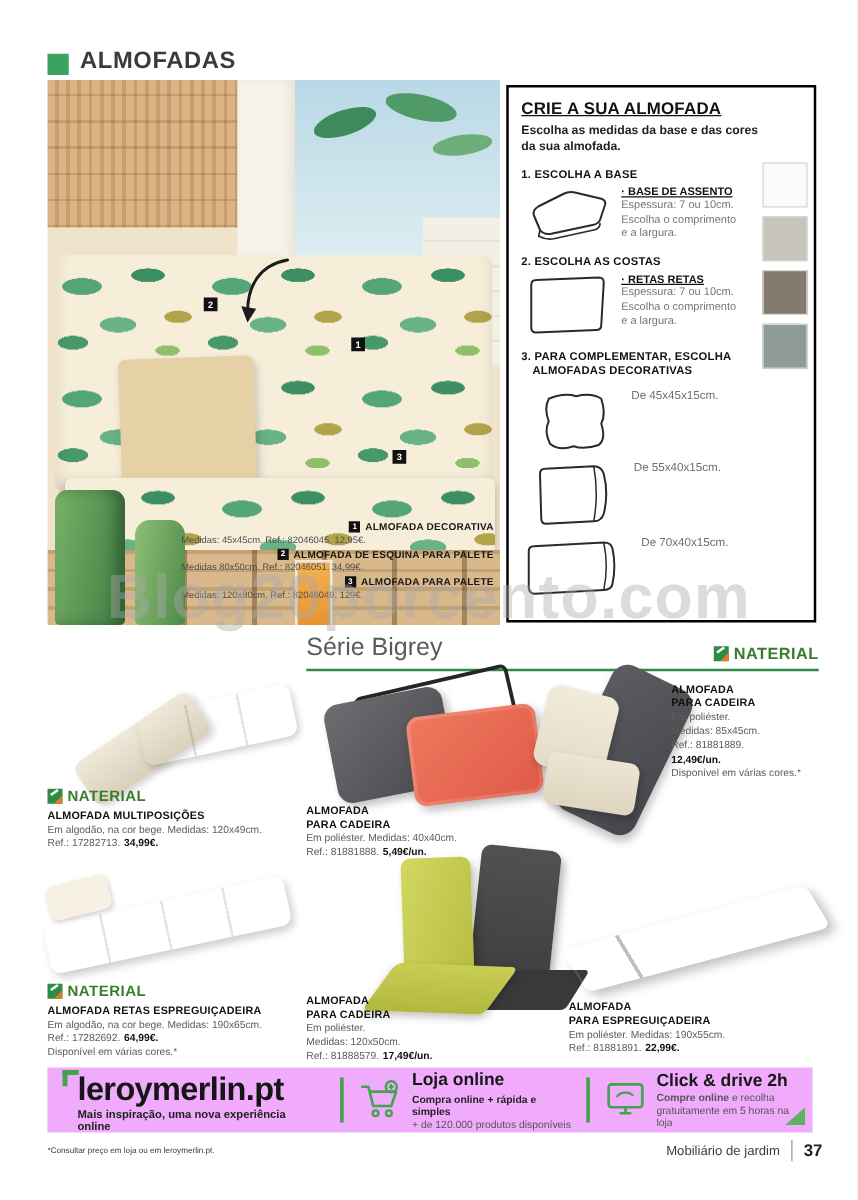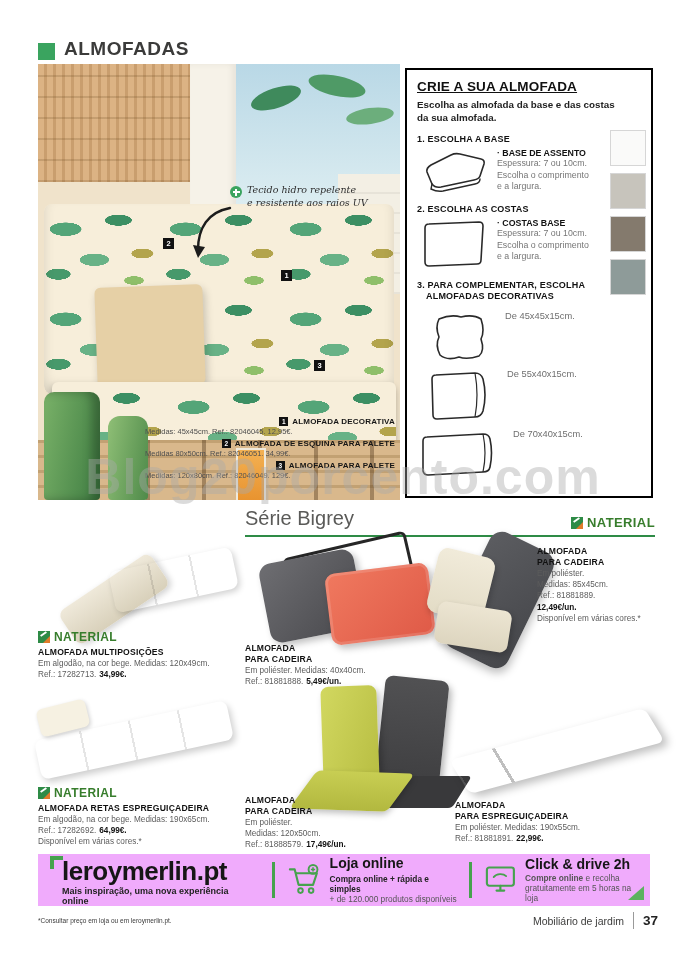--- a/index.html
+++ b/index.html
@@ -68,21 +68,21 @@
     color:rgba(170,170,170,.42);letter-spacing:1px;white-space:nowrap;z-index:6;pointer-events:none;}
 
   
   .panel{position:absolute;left:405px;top:68px;width:248px;height:430px;border:2px solid #000;background:#fff;
     box-sizing:border-box;padding:9px 10px;}
   .panel-title{font-size:13.5px;font-weight:bold;color:#111;text-decoration:underline;letter-spacing:.2px;}
   .panel-intro{font-size:9.8px;font-weight:bold;color:#222;margin-top:5px;line-height:1.3;width:200px;}
   .step-heading{font-size:9px;font-weight:bold;color:#111;margin-top:10px;letter-spacing:.2px;}
   .opt-row{display:flex;gap:8px;margin-top:4px;align-items:flex-start;}
   .sketch{flex:none;}
-  .opt-name{font-size:8.8px;font-weight:bold;color:#111;}
+  .opt-name{font-size:8.8px;font-weight:bold;color:#111;text-decoration:underline;}
   .opt-line{font-size:8.8px;color:#767676;line-height:1.3;}
   .size-row{display:flex;gap:16px;margin-top:6px;}
   .size-label{font-size:9.3px;color:#6e6e6e;}
   .swatches{position:absolute;right:5px;top:60px;display:flex;flex-direction:column;gap:7px;}
   .swatch{width:36px;height:36px;border:1px solid #d6d6d6;box-sizing:border-box;}
 
   
   .series-header{position:absolute;left:245px;top:507px;width:410px;border-bottom:2px solid #2e8b46;
     padding-bottom:5px;display:flex;justify-content:space-between;align-items:flex-end;box-sizing:border-box;}
   .series-title{font-size:20px;color:#5a5a58;}
@@ -148,30 +148,20 @@
     <div class="pillar"></div>
     <div class="wallR"></div>
     <div class="back-cushion leafbg"></div>
     <div class="plain-pillow"></div>
     <div class="seat-cushion leafbg"></div>
     <div class="pallet"></div>
     <div class="bottle-big"></div>
     <div class="bottle-small"></div>
     <div class="juice"></div>
 
-    <div class="annot">
-      <div class="plus-icon">
-          <span class="plus-h"></span>
-          <span class="plus-v"></span>
-        </div>
-      <div class="annot-text">
-        <div>Tecido hidro repelente</div>
-        <div>e resistente aos raios UV</div>
-      </div>
-    </div>
     <svg class="annot-arrow" width="44" height="60" viewBox="0 0 44 60">
       <path d="M40 6 C18 10, 8 26, 8 48" fill="none" stroke="#1c1c1c" stroke-width="2.4" stroke-linecap="round"></path>
       <path d="M3 43 L8 56 L15 45 Z" fill="#1c1c1c"></path>
     </svg>
 
     <div class="marker" style="left:125px;top:174px;">2</div>
     <div class="marker" style="left:243px;top:206px;">1</div>
     <div class="marker" style="left:276px;top:296px;">3</div>
 
     <div class="captions">
@@ -190,21 +180,21 @@
         <span class="cap-name">ALMOFADA PARA PALETE</span>
       </div>
       <div class="cap-details">Medidas: 120x80cm. Ref.: 82046049. 129€.</div>
     </div>
   </div>
 
   <div class="watermark">Blog20porcento.com</div>
 
   <div class="panel">
     <div class="panel-title">CRIE A SUA ALMOFADA</div>
-    <div class="panel-intro">Escolha as almofada da base e das costas da sua almofada.</div>
+    <div class="panel-intro">Escolha as medidas da base e das cores da sua almofada.</div>
 
     <div class="step-heading">1. ESCOLHA A BASE</div>
     <div class="opt-row">
       <svg class="sketch" width="72" height="46" viewBox="0 0 72 46">
         <path d="M10 24 Q9 20 14 17 L34 7 Q38 5 43 6 L64 11 Q68 12 67 16 L63 28 Q62 31 57 32 L24 39 Q18 40 15 36 Z" fill="#fff" stroke="#2a2a2a" stroke-width="1.6" stroke-linejoin="round"></path>
         <path d="M15 36 L14 41 Q20 44 26 43 L58 36 Q63 35 63 31" fill="none" stroke="#2a2a2a" stroke-width="1.4" stroke-linecap="round"></path>
       </svg>
       <div>
         <div class="opt-name">· BASE DE ASSENTO</div>
         <div class="opt-line">Espessura: 7 ou 10cm.</div>
@@ -212,21 +202,21 @@
         <div class="opt-line">e a largura.</div>
       </div>
     </div>
 
     <div class="step-heading">2. ESCOLHA AS COSTAS</div>
     <div class="opt-row">
       <svg class="sketch" width="72" height="52" viewBox="0 0 72 52">
         <path d="M8 10 Q8 6 12 6 L62 4 Q66 4 66 8 L64 42 Q64 46 60 46 L12 48 Q8 48 8 44 Z" fill="#fff" stroke="#2a2a2a" stroke-width="1.6" stroke-linejoin="round"></path>
       </svg>
       <div>
-        <div class="opt-name">· COSTAS BASE</div>
+        <div class="opt-name">· RETAS RETAS</div>
         <div class="opt-line">Espessura: 7 ou 10cm.</div>
         <div class="opt-line">Escolha o comprimento</div>
         <div class="opt-line">e a largura.</div>
       </div>
     </div>
 
     <div class="step-heading">3. PARA COMPLEMENTAR, ESCOLHA</div>
     <div class="step-heading" style="margin-top:1px;padding-left:9px;">ALMOFADAS DECORATIVAS</div>
 
     <div class="size-row" style="margin-top:10px;">

